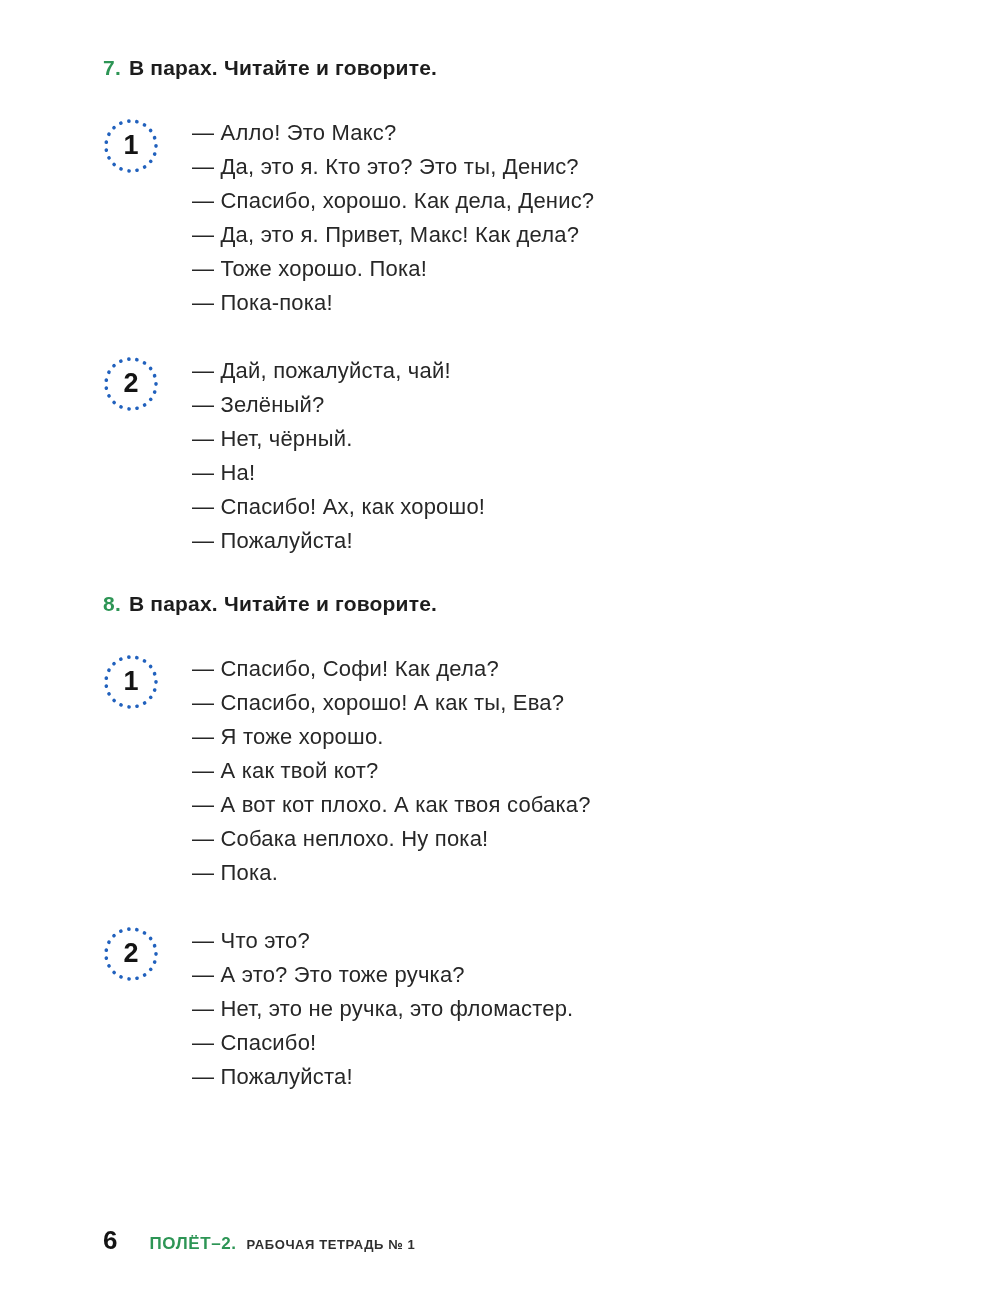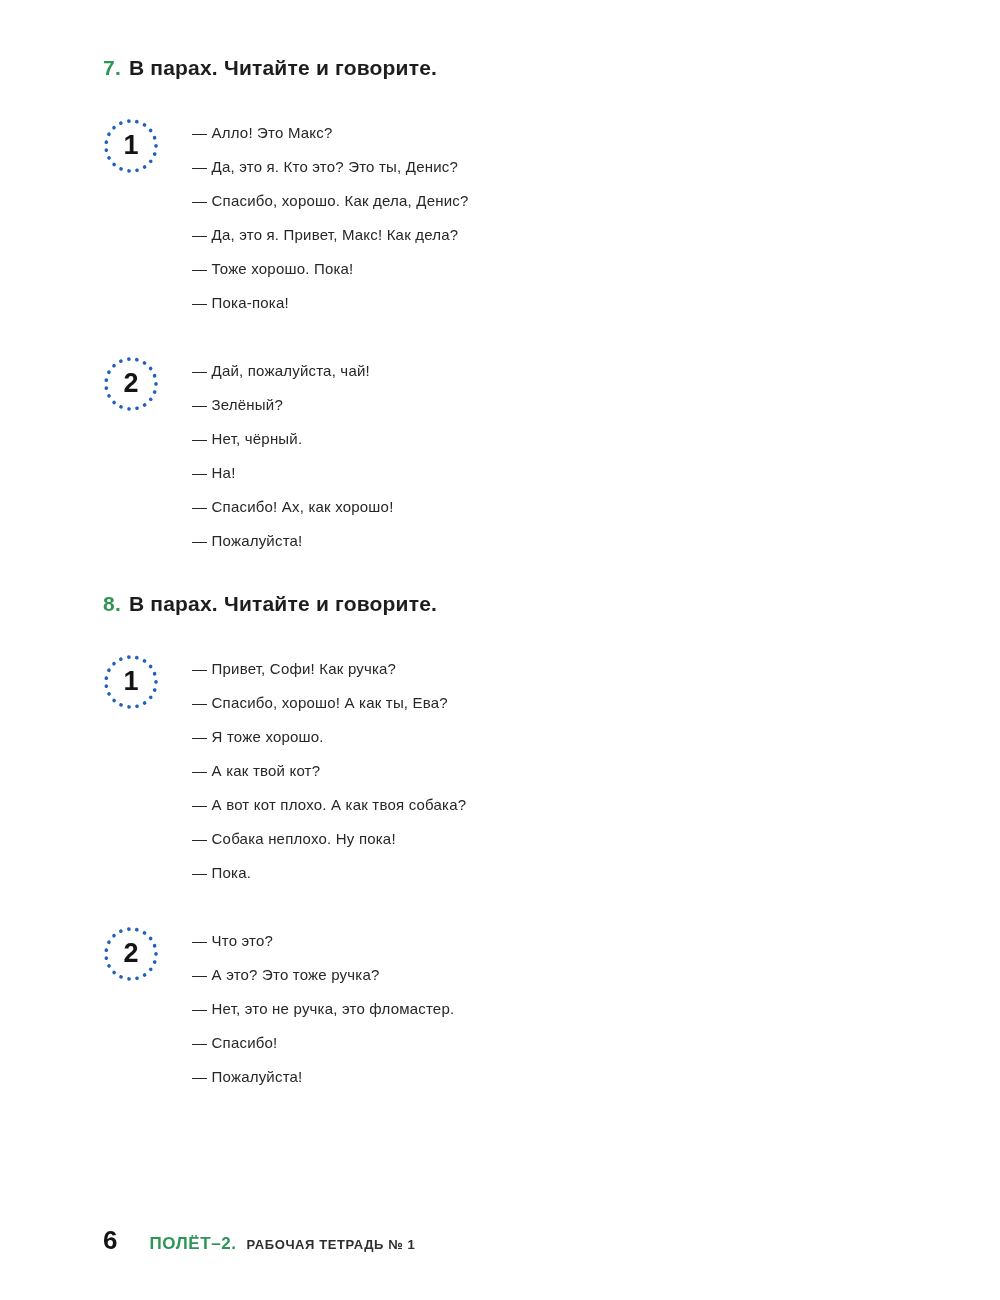--- a/index.html
+++ b/index.html
@@ -60,21 +60,21 @@
     display: flex;
     align-items: center;
     justify-content: center;
     font-size: 27px;
     font-weight: 700;
     color: #141414;
     padding-bottom: 2px;
   }
   .lines p {
     margin: 0;
-    font-size: 15px;
+    font-size: 22px;
     line-height: 34px;
     letter-spacing: 0.2px;
     white-space: nowrap;
   }
   .footer {
     position: absolute;
     left: 103px;
     bottom: 44px;
     display: flex;
     align-items: baseline;
@@ -156,21 +156,21 @@
     <div class="dialogue">
       <div class="badge-col">
         <div class="badge">
           <svg width="56" height="56" viewBox="0 0 56 56">
             <circle cx="28" cy="28" r="25" fill="none" stroke="currentColor" stroke-width="3.6" stroke-dasharray="0.1 8.1" stroke-linecap="round"></circle>
           </svg>
           <span class="badge-num">1</span>
         </div>
       </div>
       <div class="lines">
-        <p>— Привет, Софи! Как ручка?</p>
+        <p>— Спасибо, Софи! Как дела?</p>
         <p>— Спасибо, хорошо! А как ты, Ева?</p>
         <p>— Я тоже хорошо.</p>
         <p>— А как твой кот?</p>
         <p>— А вот кот плохо. А как твоя собака?</p>
         <p>— Собака неплохо. Ну пока!</p>
         <p>— Пока.</p>
       </div>
     </div>
 
     <div class="dialogue">

